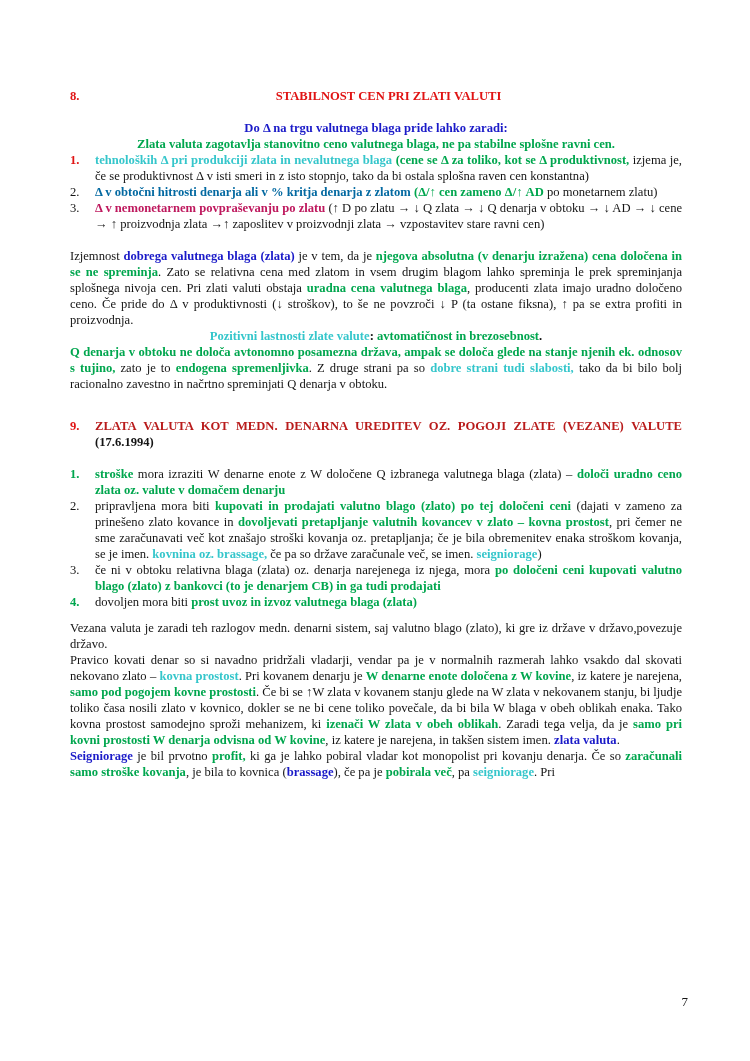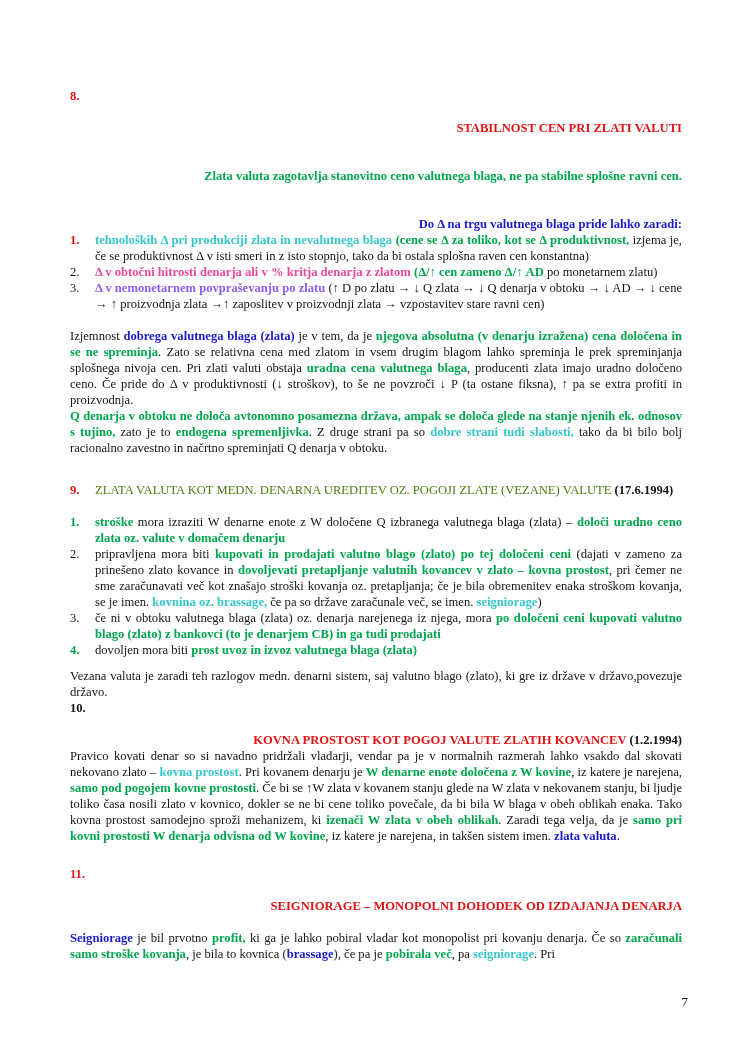--- a/index.html
+++ b/index.html
@@ -13,21 +13,21 @@
     line-height:16px;
     color:#141414;
     box-sizing:border-box;
     padding:88px 68px 0 70px;
     overflow:hidden;
   }
   .block{display:flex;}
   .num{flex:0 0 25px;}
   .content{flex:1;text-align:justify;}
   .para{text-align:justify;}
-  .line{text-align:right;margin-top:32px;}
+  .line{text-align:center;}
   .mb1{margin-bottom:16px;}
   .mt-h9{margin-top:26px;}
   .mt-vezana{margin-top:10px;}
   .mt-pravico{}
   .mt-h11{margin-top:22px;}
   .mb-h11{margin-bottom:16px;}
   .page-number{
     position:absolute;
     top:994px;
     right:62px;
@@ -37,72 +37,65 @@
 </head>
 <body>
 
 <div class="page">
 
   <div class="block mb1">
     <span class="num"><span style="color: rgb(224, 20, 20); font-weight: bold;">8.</span></span>
     <div class="content line"><span style="color: rgb(224, 20, 20); font-weight: bold;">STABILNOST CEN PRI ZLATI VALUTI</span></div>
   </div>
 
+  <div class="para line"><span style="color: rgb(26, 26, 200); font-weight: bold;">Do Δ na trgu valutnega blaga pride lahko zaradi:</span></div>
   <div class="para line"><span style="color: rgb(0, 166, 78); font-weight: bold;">Zlata valuta zagotavlja stanovitno ceno valutnega blaga, ne pa stabilne splošne ravni cen.</span></div>
-  <div class="para line"><span style="color: rgb(26, 26, 200); font-weight: bold;">Do Δ na trgu valutnega blaga pride lahko zaradi:</span></div>
 
   <div class="block">
     <span class="num"><span style="color: rgb(224, 20, 20); font-weight: bold;">1.</span></span>
     <div class="content"><span style="color: rgb(53, 198, 203); font-weight: bold;">tehnoloških Δ pri produkciji zlata in nevalutnega blaga </span><span style="color: rgb(0, 166, 78); font-weight: bold;">(cene se Δ za toliko, kot se Δ produktivnost,</span><span style="color: rgb(20, 20, 20);"> izjema je, če se produktivnost Δ v isti smeri in z isto stopnjo, tako da bi ostala splošna raven cen konstantna)</span></div>
   </div>
   <div class="block">
     <span class="num"><span style="color: rgb(20, 20, 20);">2.</span></span>
-    <div class="content"><span style="color: #ec4899; font-weight: bold;">Δ v obtočni hitrosti denarja ali v % kritja denarja z zlatom </span><span style="color: rgb(0, 166, 78); font-weight: bold;">(Δ/↑ cen zameno Δ/↑ AD</span><span style="color: rgb(20, 20, 20);"> po monetarnem zlatu)</span></div>
+    <div class="content"><span style="color: #0369a1; font-weight: bold;">Δ v obtočni hitrosti denarja ali v % kritja denarja z zlatom </span><span style="color: rgb(0, 166, 78); font-weight: bold;">(Δ/↑ cen zameno Δ/↑ AD</span><span style="color: rgb(20, 20, 20);"> po monetarnem zlatu)</span></div>
   </div>
   <div class="block">
     <span class="num"><span style="color: rgb(20, 20, 20);">3.</span></span>
-    <div class="content"><span style="color: #8b5cf6; font-weight: bold;">Δ v nemonetarnem povpraševanju po zlatu </span><span style="color: rgb(20, 20, 20);">(↑ D po zlatu → ↓ Q zlata → ↓ Q denarja v obtoku → ↓ AD → ↓ cene → ↑ proizvodnja zlata →↑ zaposlitev v proizvodnji zlata  → vzpostavitev stare ravni cen)</span></div>
+    <div class="content"><span style="color: #be185d; font-weight: bold;">Δ v nemonetarnem povpraševanju po zlatu </span><span style="color: rgb(20, 20, 20);">(↑ D po zlatu → ↓ Q zlata → ↓ Q denarja v obtoku → ↓ AD → ↓ cene → ↑ proizvodnja zlata →↑ zaposlitev v proizvodnji zlata  → vzpostavitev stare ravni cen)</span></div>
   </div>
 
   <div class="para" style="margin-top:16px;"><span style="color: rgb(20, 20, 20);">Izjemnost </span><span style="color: rgb(26, 26, 200); font-weight: bold;">dobrega valutnega blaga (zlata)</span><span style="color: rgb(20, 20, 20);"> je v tem, da je </span><span style="color: rgb(0, 166, 78); font-weight: bold;">njegova absolutna (v denarju izražena) cena določena in se ne spreminja</span><span style="color: rgb(20, 20, 20);">. Zato se relativna cena med zlatom in vsem drugim blagom lahko spreminja le prek spreminjanja splošnega nivoja cen. Pri zlati valuti obstaja </span><span style="color: rgb(0, 166, 78); font-weight: bold;">uradna cena valutnega blaga</span><span style="color: rgb(20, 20, 20);">, producenti zlata imajo uradno določeno ceno. Če pride do Δ v produktivnosti (↓ stroškov), to še ne povzroči ↓ P (ta ostane fiksna), ↑ pa se extra profiti in proizvodnja.</span></div>
+  <div class="para line"><span style="color: rgb(53, 198, 203); font-weight: bold;">Pozitivni lastnosti zlate valute</span><span style="color: rgb(20, 20, 20); font-weight: bold;">: </span><span style="color: rgb(0, 166, 78); font-weight: bold;">avtomatičnost in brezosebnost</span><span style="color: rgb(20, 20, 20); font-weight: bold;">.</span></div>
   <div class="para"><span style="color: rgb(0, 166, 78); font-weight: bold;">Q denarja v obtoku ne določa avtonomno posamezna država, ampak se določa glede na stanje njenih ek. odnosov s tujino,</span><span style="color: rgb(20, 20, 20);"> zato je to </span><span style="color: rgb(0, 166, 78); font-weight: bold;">endogena spremenljivka</span><span style="color: rgb(20, 20, 20);">. Z druge strani pa so </span><span style="color: rgb(53, 198, 203); font-weight: bold;">dobre strani tudi slabosti,</span><span style="color: rgb(20, 20, 20);"> tako da bi bilo bolj racionalno zavestno in načrtno spreminjati Q denarja v obtoku.</span></div>
 
   <div class="block mt-h9 mb1">
     <span class="num"><span style="color: rgb(224, 20, 20); font-weight: bold;">9.</span></span>
-    <div class="content"><span style="color: #4d7c0f; font-weight: normal;">ZLATA VALUTA KOT MEDN. DENARNA UREDITEV OZ. POGOJI ZLATE (VEZANE) VALUTE </span><span style="color: rgb(20, 20, 20); font-weight: bold;"> (17.6.1994)</span></div>
+    <div class="content"><span style="color: #b91c1c; font-weight: bold;">ZLATA VALUTA KOT MEDN. DENARNA UREDITEV OZ. POGOJI ZLATE (VEZANE) VALUTE </span><span style="color: rgb(20, 20, 20); font-weight: bold;"> (17.6.1994)</span></div>
   </div>
 
   <div class="block">
     <span class="num"><span style="color: rgb(0, 166, 78); font-weight: bold;">1.</span></span>
     <div class="content"><span style="color: rgb(0, 166, 78); font-weight: bold;">stroške</span><span style="color: rgb(20, 20, 20);"> mora izraziti W denarne enote z W določene Q izbranega valutnega blaga (zlata) – </span><span style="color: rgb(0, 166, 78); font-weight: bold;">določi uradno ceno zlata oz. valute v domačem denarju</span></div>
   </div>
   <div class="block">
     <span class="num"><span style="color: rgb(20, 20, 20);">2.</span></span>
     <div class="content"><span style="color: rgb(20, 20, 20);">pripravljena mora biti </span><span style="color: rgb(0, 166, 78); font-weight: bold;">kupovati in prodajati valutno blago (zlato) po tej določeni ceni</span><span style="color: rgb(20, 20, 20);"> (dajati v zameno za prinešeno zlato kovance in </span><span style="color: rgb(0, 166, 78); font-weight: bold;">dovoljevati pretapljanje valutnih kovancev v zlato – kovna prostost</span><span style="color: rgb(20, 20, 20);">, pri čemer ne sme zaračunavati več kot znašajo stroški kovanja oz. pretapljanja; če je bila obremenitev enaka stroškom kovanja, se je imen. </span><span style="color: rgb(53, 198, 203); font-weight: bold;">kovnina oz. brassage,</span><span style="color: rgb(20, 20, 20);"> če pa so države zaračunale več, se imen. </span><span style="color: rgb(53, 198, 203); font-weight: bold;">seigniorage</span><span style="color: rgb(20, 20, 20);">)</span></div>
   </div>
   <div class="block">
     <span class="num"><span style="color: rgb(20, 20, 20);">3.</span></span>
-    <div class="content"><span style="color: rgb(20, 20, 20);">če ni v obtoku valutnega blaga (zlata) oz. denarja narejenega iz njega, mora </span><span style="color: rgb(0, 166, 78); font-weight: bold;">po določeni ceni kupovati valutno blago (zlato) z bankovci (to je denarjem CB) in ga tudi prodajati</span></div>
+    <div class="content"><span style="color: rgb(20, 20, 20);">če ni v obtoku relativna blaga (zlata) oz. denarja narejenega iz njega, mora </span><span style="color: rgb(0, 166, 78); font-weight: bold;">po določeni ceni kupovati valutno blago (zlato) z bankovci (to je denarjem CB) in ga tudi prodajati</span></div>
   </div>
   <div class="block">
     <span class="num"><span style="color: rgb(0, 166, 78); font-weight: bold;">4.</span></span>
     <div class="content"><span style="color: rgb(20, 20, 20);">dovoljen mora biti </span><span style="color: rgb(0, 166, 78); font-weight: bold;">prost uvoz in izvoz valutnega blaga (zlata)</span></div>
   </div>
 
   <div class="para mt-vezana"><span style="color: rgb(20, 20, 20);">Vezana valuta je zaradi teh razlogov medn. denarni sistem, saj valutno blago (zlato), ki gre iz države v državo,povezuje državo.</span></div>
 
-  <div class="block">
-    <span class="num" style="flex-basis:27px;"><span style="color: rgb(20, 20, 20); font-weight: bold;">10.</span></span>
-    <div class="content line"><span style="color: rgb(224, 20, 20); font-weight: bold;">KOVNA PROSTOST KOT POGOJ VALUTE ZLATIH KOVANCEV</span><span style="color: rgb(20, 20, 20); font-weight: bold;">  (1.2.1994)</span></div>
-  </div>
 
   <div class="para mt-pravico"><span style="color: rgb(20, 20, 20);">Pravico kovati denar so si navadno pridržali vladarji, vendar pa je v normalnih razmerah lahko vsakdo dal skovati nekovano zlato – </span><span style="color: rgb(53, 198, 203); font-weight: bold;">kovna prostost</span><span style="color: rgb(20, 20, 20);">. Pri kovanem denarju je </span><span style="color: rgb(0, 166, 78); font-weight: bold;">W denarne enote določena z W kovine</span><span style="color: rgb(20, 20, 20);">, iz katere je narejena, </span><span style="color: rgb(0, 166, 78); font-weight: bold;">samo pod pogojem kovne prostosti</span><span style="color: rgb(20, 20, 20);">. Če bi se ↑W zlata v kovanem stanju glede na W zlata v nekovanem stanju, bi ljudje toliko časa nosili zlato v kovnico, dokler se ne bi cene toliko povečale, da bi bila W blaga v obeh oblikah enaka. Tako kovna prostost samodejno sproži mehanizem, ki </span><span style="color: rgb(0, 166, 78); font-weight: bold;">izenači W zlata v obeh oblikah</span><span style="color: rgb(20, 20, 20);">. Zaradi tega velja, da je </span><span style="color: rgb(0, 166, 78); font-weight: bold;">samo pri kovni prostosti W denarja odvisna od W kovine</span><span style="color: rgb(20, 20, 20);">, iz katere je narejena, in takšen sistem imen. </span><span style="color: rgb(26, 26, 200); font-weight: bold;">zlata valuta</span><span style="color: rgb(20, 20, 20);">.</span></div>
 
-  <div class="block mt-h11 mb-h11">
-    <span class="num" style="flex-basis:27px;"><span style="color: rgb(224, 20, 20); font-weight: bold;">11.</span></span>
-    <div class="content line"><span style="color: rgb(224, 20, 20); font-weight: bold;">SEIGNIORAGE – MONOPOLNI DOHODEK OD IZDAJANJA DENARJA</span></div>
-  </div>
 
   <div class="para"><span style="color: rgb(26, 26, 200); font-weight: bold;">Seigniorage</span><span style="color: rgb(20, 20, 20);"> je bil prvotno </span><span style="color: rgb(0, 166, 78); font-weight: bold;">profit,</span><span style="color: rgb(20, 20, 20);"> ki ga je lahko pobiral vladar kot monopolist pri kovanju denarja. Če so </span><span style="color: rgb(0, 166, 78); font-weight: bold;">zaračunali samo stroške kovanja</span><span style="color: rgb(20, 20, 20);">, je bila to kovnica (</span><span style="color: rgb(26, 26, 200); font-weight: bold;">brassage</span><span style="color: rgb(20, 20, 20);">), če pa  je </span><span style="color: rgb(0, 166, 78); font-weight: bold;">pobirala več</span><span style="color: rgb(20, 20, 20);">, pa </span><span style="color: rgb(53, 198, 203); font-weight: bold;">seigniorage</span><span style="color: rgb(20, 20, 20);">. Pri</span></div>
 
   <div class="page-number">7</div>
 
 </div>
 
 </body></html>

